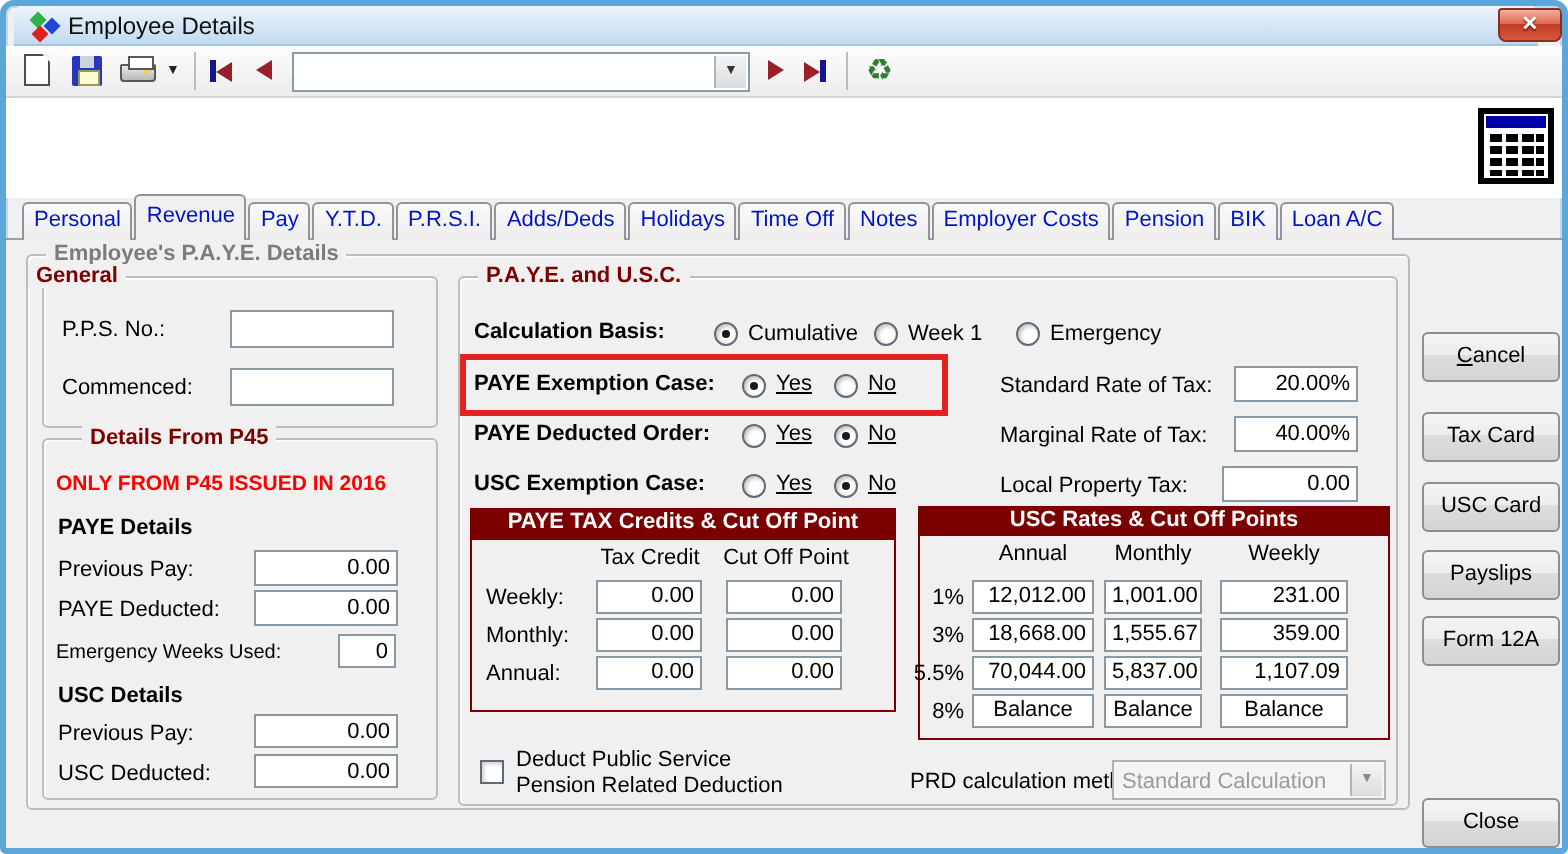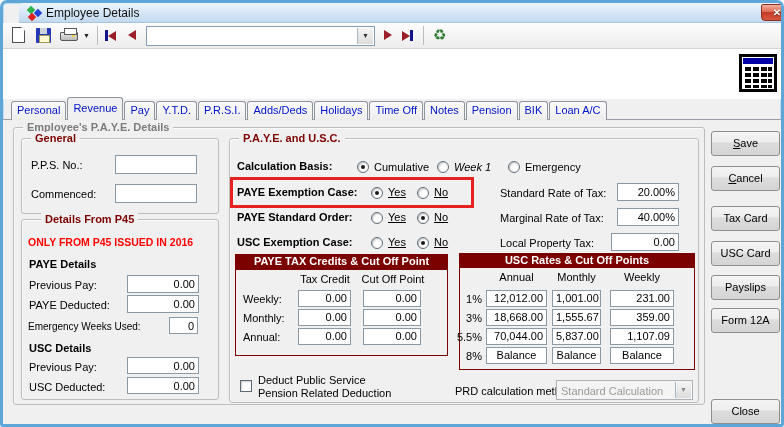--- a/index.html
+++ b/index.html
@@ -8,21 +8,21 @@
             border:3px solid #5ea5d8; border-radius:7px 7px 3px 3px; overflow:hidden;
             box-shadow: inset 0 0 0 1px #bcdcf2; }
   .abs { position:absolute; }
   .lbl { position:absolute; font-size:11px; color:#000; white-space:nowrap; }
   .b { font-weight:bold; }
   .maroon { color:#7d0000; }
   .inp { position:absolute; border:1px solid #8b99a5; background:#fff;
          font:11px "Liberation Sans", sans-serif; padding:0 3px; }
   .num { text-align:right; }
   
-  .titlebar { position:absolute; left:16px; top:0; width:762px; height:20px;
+  .titlebar { position:absolute; left:4px; top:0; width:762px; height:20px;
               background:linear-gradient(#eef6fd,#d4e6f6 55%,#c2d9ee);
               border-bottom:1px solid #a8c3dc; border-radius:4px 4px 0 0; }
   .title-text { position:absolute; left:27px; top:3px; font-size:12px; color:#111; }
   .close-btn { position:absolute; left:742px; top:1px; width:32px; height:17px;
                background:linear-gradient(#f2b0a0,#dd6a52 45%,#c03a26 46%,#d9573e);
                border:1px solid #8c2e1f; border-radius:2px 2px 4px 4px;
                color:#fff; font-size:10px; font-weight:bold; text-align:center; line-height:15px;
                text-shadow:0 1px 1px rgba(0,0,0,.5); cursor:default; }
   .diamond { position:absolute; width:6px; height:6px; transform:rotate(45deg); }
   
@@ -152,31 +152,32 @@
   <div class="tabstrip">
     <div class="tab">Personal</div>
     <div class="tab active">Revenue</div>
     <div class="tab">Pay</div>
     <div class="tab">Y.T.D.</div>
     <div class="tab">P.R.S.I.</div>
     <div class="tab">Adds/Deds</div>
     <div class="tab">Holidays</div>
     <div class="tab">Time Off</div>
     <div class="tab">Notes</div>
+    <div class="tab">Employer Costs</div>
     <div class="tab">Pension</div>
     <div class="tab">BIK</div>
     <div class="tab">Loan A/C</div>
   </div>
   <div class="tabpage"></div>
 
   <div class="grp" style="left:10px; top:124px; width:692px; height:278px;"></div>
   <span class="grp-t" style="left:20px; top:118px; color:#7c7c7c;">Employee's P.A.Y.E. Details</span>
 
   <div class="grp" style="left:18px; top:135px; width:198px; height:76px;"></div>
-  <span class="grp-t maroon" style="left:28px; top:129px;">General</span>
+  <span class="grp-t maroon" style="left:11px; top:129px;">General</span>
   <span class="lbl" style="left:28px; top:156px;">P.P.S. No.:</span>
   <input class="inp" style="left: 112px; top: 152px; width: 82px; height: 19px;" value="">
   <span class="lbl" style="left:28px; top:185px;">Commenced:</span>
   <input class="inp" style="left: 112px; top: 181px; width: 82px; height: 19px;" value="">
 
   <div class="grp" style="left:18px; top:216px; width:198px; height:181px;"></div>
   <span class="grp-t maroon" style="left:26px; top:210px;margin-left:12px;">Details From P45</span>
   <span class="lbl b" style="left:25px; top:233px; color:#ff0000; font-size:10.5px;">ONLY FROM P45 ISSUED IN 2016</span>
   <span class="lbl b" style="left:26px; top:255px;">PAYE Details</span>
   <span class="lbl" style="left:26px; top:276px;">Previous Pay:</span>
@@ -191,31 +192,31 @@
   <span class="lbl" style="left:26px; top:378px;">USC Deducted:</span>
   <input class="inp num" style="left: 124px; top: 374px; width: 72px; height: 17px;" value="0.00">
 
   <div class="grp" style="left:226px; top:135px; width:470px; height:265px;"></div>
   <span class="grp-t maroon" style="left:236px; top:129px;">P.A.Y.E. and U.S.C.</span>
 
   <span class="lbl b" style="left:234px; top:157px;">Calculation Basis:</span>
   <span class="radio sel" style="left:354px; top:158px;"></span>
   <span class="lbl" style="left:371px; top:158px;">Cumulative</span>
   <span class="radio" style="left:434px; top:158px;"></span>
-  <span class="lbl" style="left:451px; top:158px;font-style:italic;">Week 1</span>
+  <span class="lbl" style="left:451px; top:158px;">Week 1</span>
   <span class="radio" style="left:505px; top:158px;"></span>
   <span class="lbl" style="left:522px; top:158px;">Emergency</span>
 
   <span class="lbl b" style="left:234px; top:183px;">PAYE Exemption Case:</span>
   <span class="radio sel" style="left:368px; top:184px;"></span>
   <span class="lbl u" style="left:385px; top:183px;">Yes</span>
   <span class="radio" style="left:414px; top:184px;"></span>
   <span class="lbl u" style="left:431px; top:183px;">No</span>
 
-  <span class="lbl b" style="left:234px; top:208px;">PAYE Standard Order:</span>
+  <span class="lbl b" style="left:234px; top:208px;">PAYE Deducted Order:</span>
   <span class="radio" style="left:368px; top:209px;"></span>
   <span class="lbl u" style="left:385px; top:208px;">Yes</span>
   <span class="radio sel" style="left:414px; top:209px;"></span>
   <span class="lbl u" style="left:431px; top:208px;">No</span>
 
   <span class="lbl b" style="left:234px; top:233px;">USC Exemption Case:</span>
   <span class="radio" style="left:368px; top:234px;"></span>
   <span class="lbl u" style="left:385px; top:233px;">Yes</span>
   <span class="radio sel" style="left:414px; top:234px;"></span>
   <span class="lbl u" style="left:431px; top:233px;">No</span>
@@ -271,21 +272,20 @@
 
   <span class="chk" style="left:237px; top:377px;"></span>
   <span class="lbl" style="left:255px; top:371px;">Deduct Public Service</span>
   <span class="lbl" style="left:255px; top:384px;">Pension Related Deduction</span>
   <span class="lbl" style="left:408px; top:382px;padding-left:44px;">PRD calculation method:</span>
   <div class="combo" style="left:553px; top:377px; width:137px; height:20px; background:#f4f4f4; border-color:#adb2b8;">
     <span style="font-size:11px; padding-left:4px; color:#9a9a9a; line-height:18px;">Standard Calculation</span>
     <span class="combo-btn" style="color:#8a8a8a;">▼</span>
   </div>
 
-  <div class="btn" style="top:128px;"><span class="u">S</span><span>ave</span></div>
   <div class="btn" style="top:203px;">Tax Card</div>
   <div class="btn" style="top:163px;"><span class="u">C</span><span>ancel</span></div>
   <div class="btn" style="top:272px;">Payslips</div>
   <div class="btn" style="top:238px;">USC Card</div>
   <div class="btn" style="top:305px;">Form 12A</div>
   <div class="btn" style="top:396px;">Close</div>
 
 </div>
 
 </body></html>

